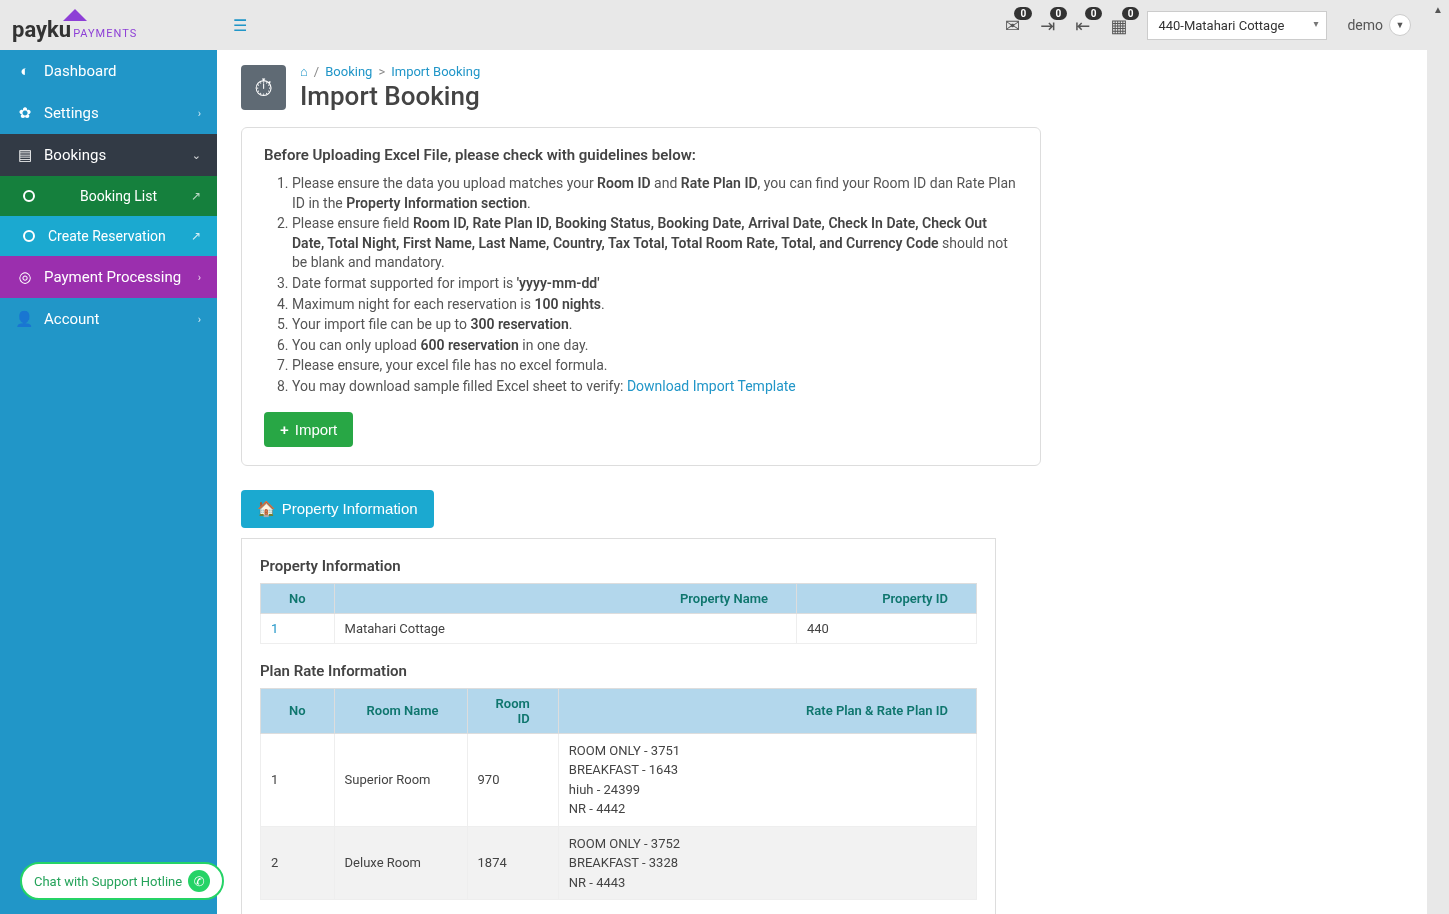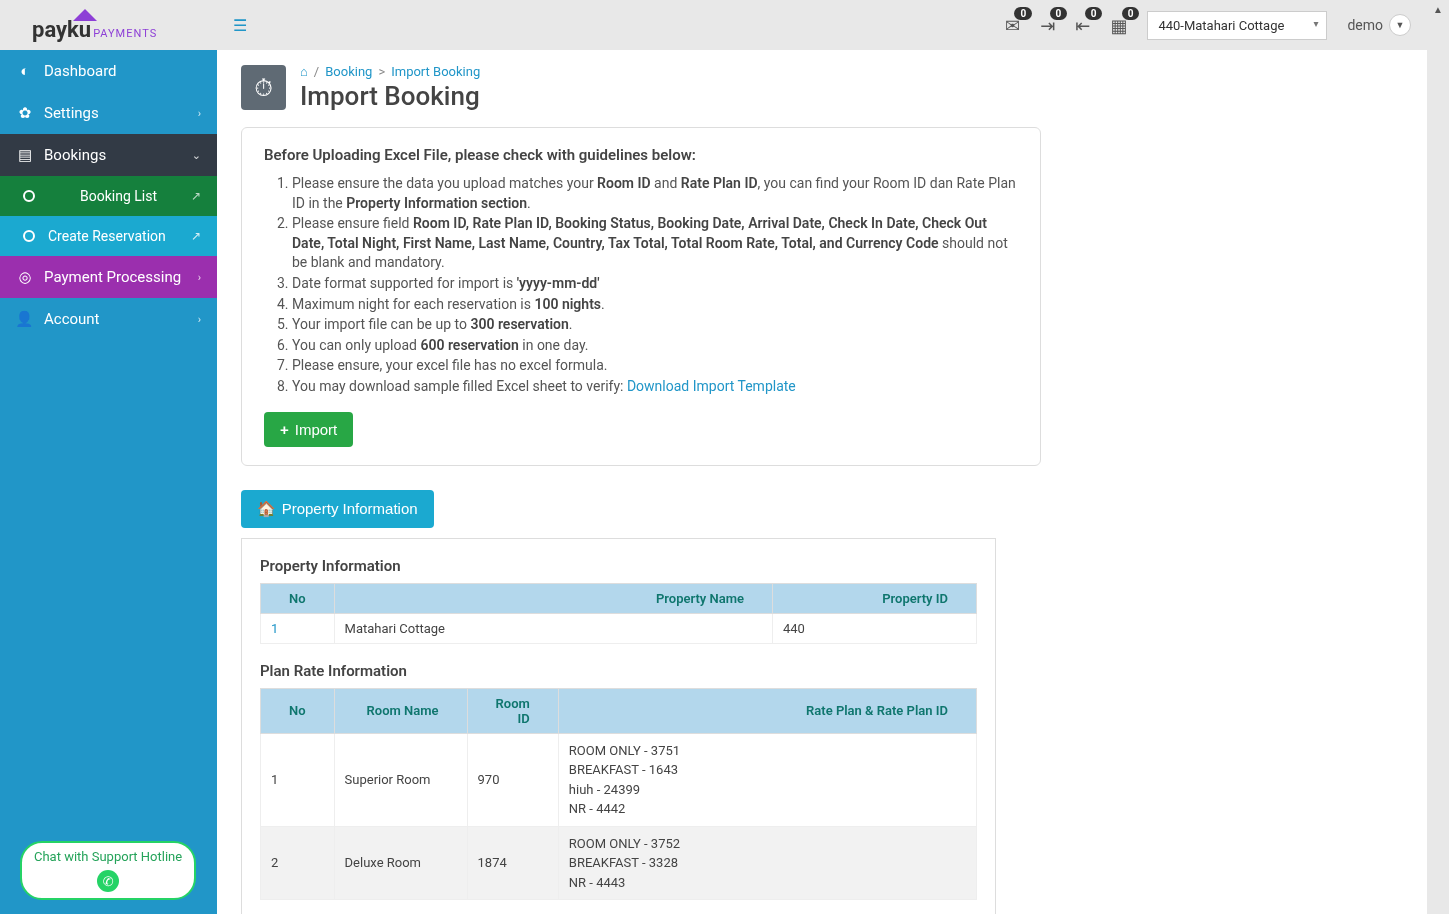--- a/index.html
+++ b/index.html
@@ -2,21 +2,21 @@
 <html><head>
 <meta charset="utf-8">
 <style>
 * { box-sizing: border-box; margin: 0; padding: 0; }
 body { font-family: -apple-system, BlinkMacSystemFont, "Segoe UI", Roboto, sans-serif; font-size: 14px; color: #333; background: #fff; }
 .app { display: flex; height: 914px; width: 1449px; overflow: hidden; position: relative; }
 
 
 .sidebar { width: 217px; background: #2196c8; color: #fff; display: flex; flex-direction: column; flex-shrink: 0; }
 .logo-area { background: #e8e8e8; height: 50px; display: flex; align-items: center; padding: 0 12px; }
-.logo-text { font-size: 22px; font-weight: bold; margin-left: 20px; }
+.logo-text { font-size: 22px; font-weight: bold; }
 .logo-p { color: #333; }
 .logo-sub { color: #8d3fd6; font-size: 11px; letter-spacing: 1px; margin-left: 2px; }
 .logo-tri { width: 0; height: 0; border-left: 12px solid transparent; border-right: 12px solid transparent; border-bottom: 12px solid #8d3fd6; margin: 0 auto -4px; }
 .logo-wrap { display: flex; flex-direction: column; align-items: flex-start; }
 
 .nav-item { display: flex; align-items: center; padding: 12px 16px; color: #fff; cursor: pointer; font-size: 15px; }
 .nav-item .nav-icon { width: 18px; display: inline-flex; justify-content: center; margin-right: 10px; }
 .nav-item .chev { margin-left: auto; font-size: 11px; opacity: 0.8; }
 .nav-item.dark { background: #323a45; }
 .nav-item.dark-sub { background: #15803d; padding-left: 20px; font-size: 14px; gap: 32px; }
@@ -65,21 +65,21 @@
 .info-panel { border: 1px solid #ddd; margin-top: 10px; padding: 14px 18px 20px; max-width: 755px; }
 .section-h { font-weight: 600; font-size: 15px; color: #444; margin-bottom: 8px; margin-top: 4px; }
 
 table { border-collapse: collapse; width: 100%; font-size: 13px; }
 th { background: #b3d7ec; text-align: right; padding: 7px 28px; font-weight: 600; color: #0f766e; border: 1px solid #ddd; }
 td { padding: 7px 10px; border: 1px solid #eee; color: #444; vertical-align: middle; }
 td.num { color: #2196c8; }
 tr.alt td { background: #f2f2f2; }
 
 
-.chat-bubble { position: fixed; bottom: 14px; left: 20px; background: #fff; border: 2px solid #25d366; border-radius: 22px; padding: 6px 12px; display: flex; align-items: center; font-size: 13px; color: #25a35a; cursor: pointer; gap: 6px; flex-direction: column; }
+.chat-bubble { position: fixed; bottom: 14px; left: 20px; background: #fff; border: 2px solid #25d366; border-radius: 22px; padding: 6px 12px; display: flex; align-items: center; font-size: 13px; color: #25a35a; cursor: pointer; gap: 6px; }
 .wa-icon { width: 22px; height: 22px; background: #25d366; border-radius: 50%; display: inline-flex; align-items: center; justify-content: center; color: #fff; font-size: 13px; }
 
 
 .scroll-side { width: 22px; background: #e8e8e8; flex-shrink: 0; display:flex; flex-direction:column; align-items:center; padding-top:4px; }
 .scroll-side .tri { font-size: 10px; color: #555; }
 
 
 .plan-lines { line-height: 1.5; }
 </style>
 </head>
@@ -193,21 +193,21 @@
         <span>Property Information</span>
       </button>
 
       <div class="info-panel">
         <div class="section-h">Property Information</div>
         <table>
           <thead>
             <tr>
               <th style="width:60px">No</th>
               <th>Property Name</th>
-              <th style="width:204px">Property ID</th>
+              <th style="width:180px">Property ID</th>
             </tr>
           </thead>
           <tbody id="prop-body">
               <tr>
                 <td class="num">1</td>
                 <td>Matahari Cottage</td>
                 <td>440</td>
               </tr>
             </tbody>
         </table>

